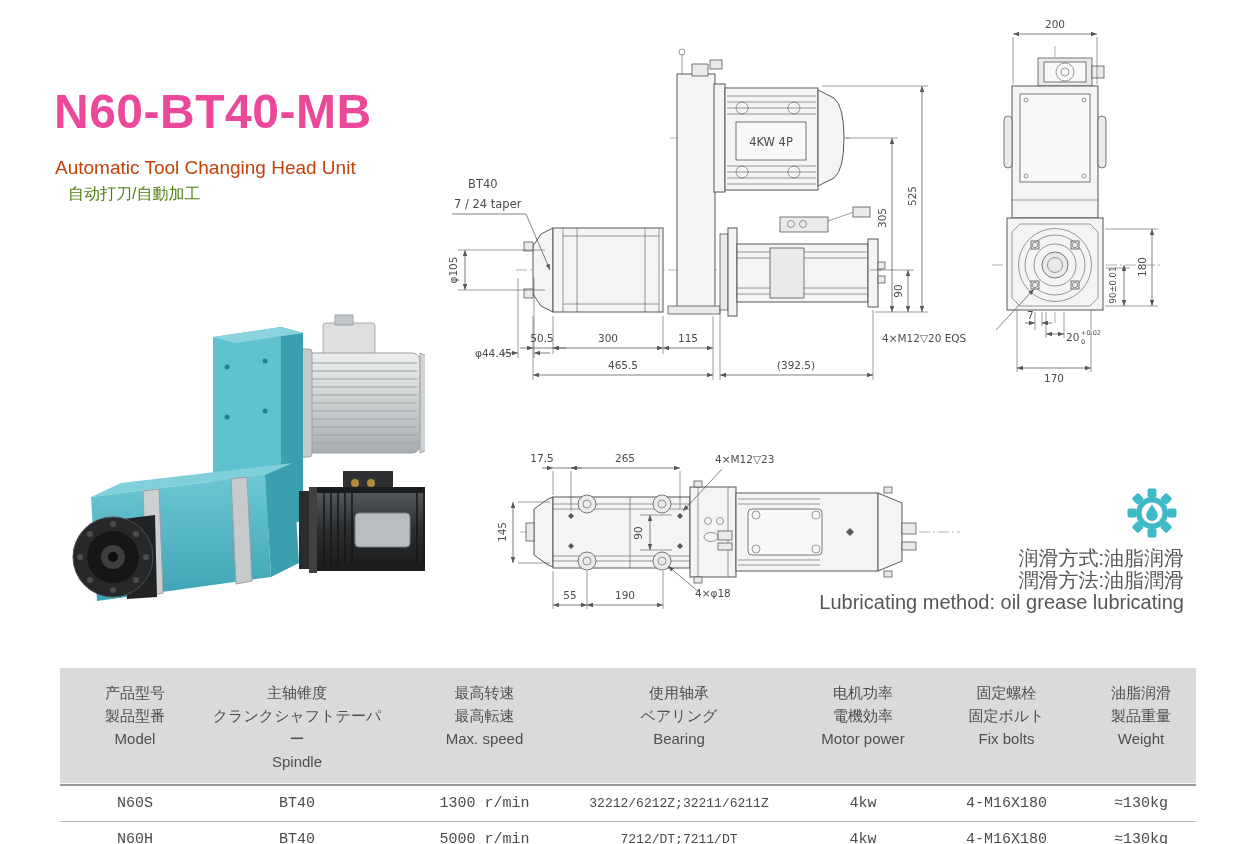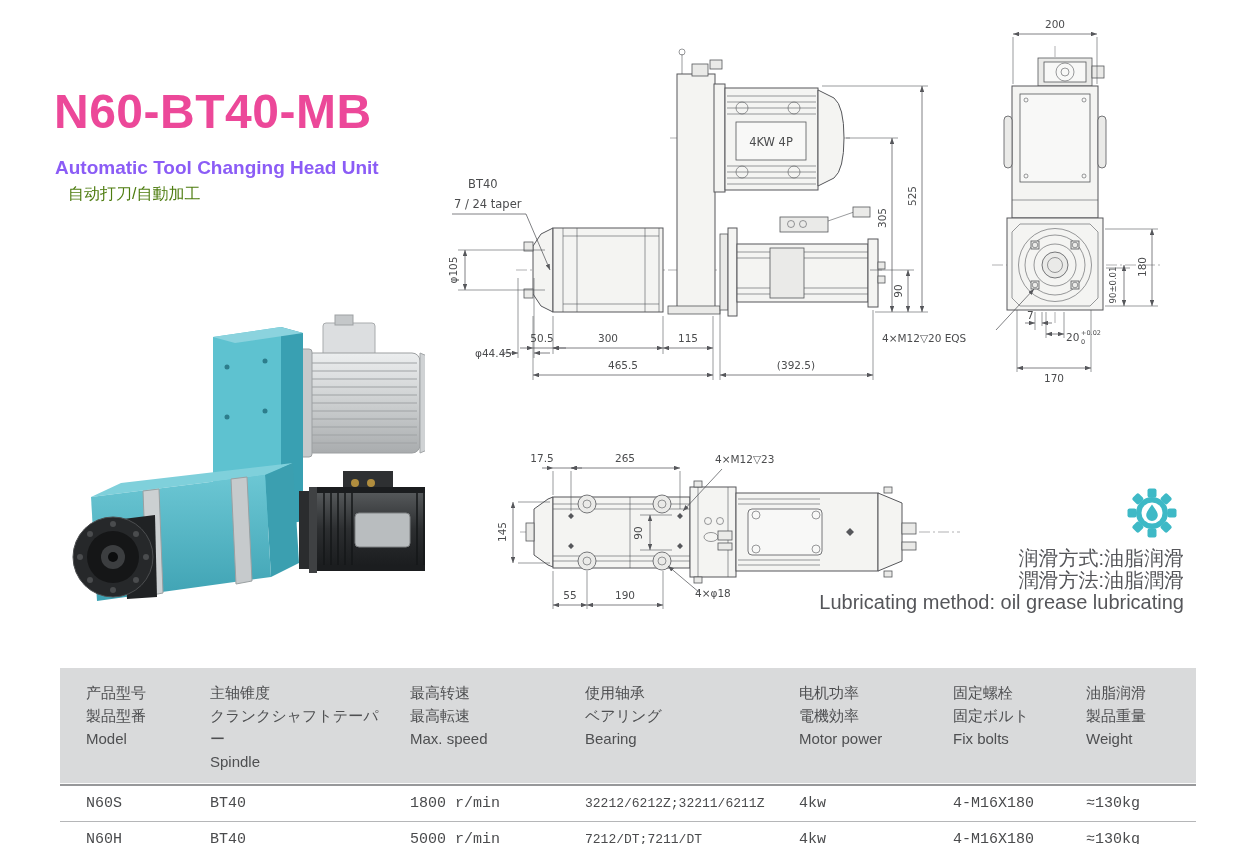--- a/index.html
+++ b/index.html
@@ -1,20 +1,20 @@
 <!DOCTYPE html>
 <html><head>
 <meta charset="utf-8">
 <style>
   html,body{margin:0;padding:0;background:#fff;}
   .page{position:relative;width:1240px;height:844px;background:#fff;overflow:hidden;
         font-family:"Liberation Sans","DejaVu Sans",sans-serif;color:#55565a;}
   .abs{position:absolute;}
   .title{left:54px;top:88px;font-size:48px;line-height:1;font-weight:bold;color:#ec4899;letter-spacing:.5px;}
-  .sub-en{left:55px;top:157px;font-size:19px;font-weight:bold;color:#8b5cf6;}
+  .sub-en{left:55px;top:157px;font-size:19px;font-weight:normal;color:#c2410c;}
   .sub-cjk{left:68px;top:184px;font-size:16px;color:#4d7c0f;}
 
   
   .fl{fill:#f4f4f2;stroke:#56575b;stroke-width:1;}
   .fl2{fill:#eaeae8;stroke:#56575b;stroke-width:.8;}
   .wh{fill:#f8f8f7;stroke:#56575b;stroke-width:.8;}
   .ln{fill:none;stroke:#56575b;stroke-width:.6;}
   .cl{fill:none;stroke:#8f9092;stroke-width:.7;stroke-dasharray:11 3 2 3;}
   .dim{fill:none;stroke:#56575b;stroke-width:.75;}
   text.d{font:10.5px "DejaVu Sans",sans-serif;fill:#4b4c4e;}
@@ -22,21 +22,21 @@
   text.tiny{font:6.5px "DejaVu Sans",sans-serif;fill:#4b4c4e;}
   text.mid{text-anchor:middle;}
 
   
   .lube{top:487px;right:56px;text-align:right;}
   .lube div{font-size:20px;line-height:22px;color:#55565a;}
   .lube svg{display:block;margin:0 6px 8px auto;}
 
   
   .spec{left:60px;top:668px;width:1136px;}
-  .g7{display:grid;grid-template-columns:124px 200px 175px 214px 154px 133px 1fr;}
+  .g7{display:grid;grid-template-columns:124px 200px 175px 214px 154px 133px 1fr;text-align:center;}
   .spec-head{background:#d9dadb;padding:13px 0 10px;border-bottom:1px solid #fbfbfb;}
   .spec-head .cell{padding-left:26px;font-size:15px;line-height:23px;color:#4e4f51;}
   .spec-sep{height:2px;background:#97989a;}
   .spec-row{height:35px;align-items:center;border-bottom:1px solid #b5b6b8;font-size:15px;color:#4a4b4d;background:#fff;}
   .spec-row .cell{padding-left:26px;font-family:Liberation Mono, monospace;}
   .spec-row .cell.sm{font-size:13px;}
 </style>
 </head>
 <body>
 
@@ -436,21 +436,21 @@
       <div class="cell">
         <div>油脂润滑</div>
         <div>製品重量</div>
         <div>Weight</div>
       </div>
     </div>
     <div class="spec-sep"></div>
     <div class="g7 spec-row">
       <div class="cell">N60S</div>
       <div class="cell">BT40</div>
-      <div class="cell">1800 r/min</div>
+      <div class="cell">1300 r/min</div>
       <div class="cell sm">32212/6212Z;32211/6211Z</div>
       <div class="cell">4kw</div>
       <div class="cell">4-M16X180</div>
       <div class="cell">≈130kg</div>
     </div>
     <div class="g7 spec-row">
       <div class="cell">N60H</div>
       <div class="cell">BT40</div>
       <div class="cell">5000 r/min</div>
       <div class="cell sm">7212/DT;7211/DT</div>

